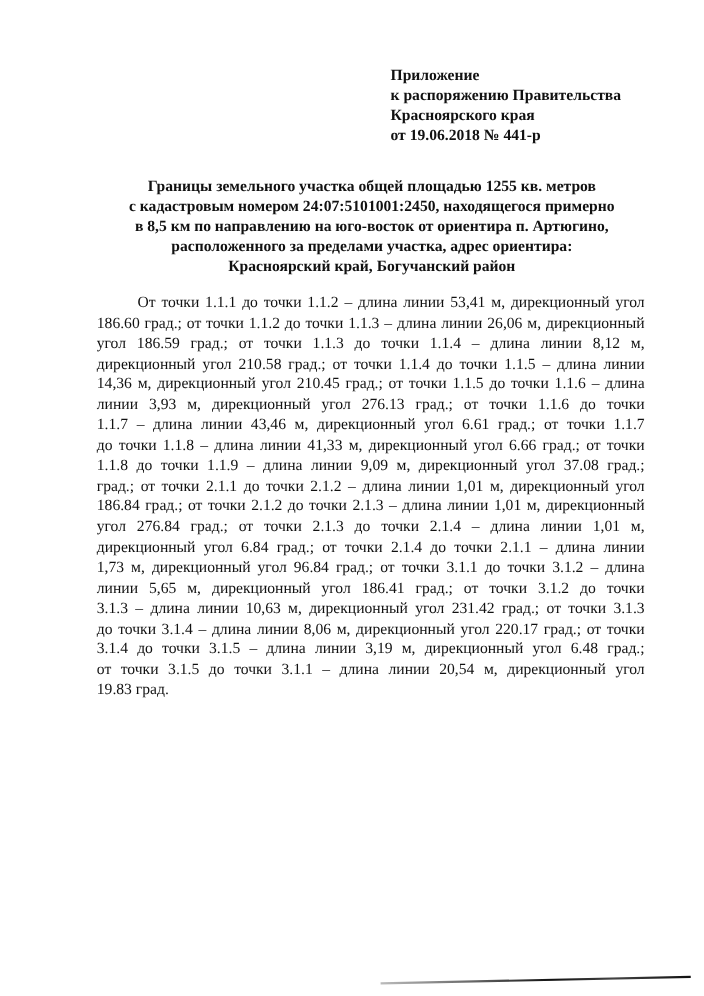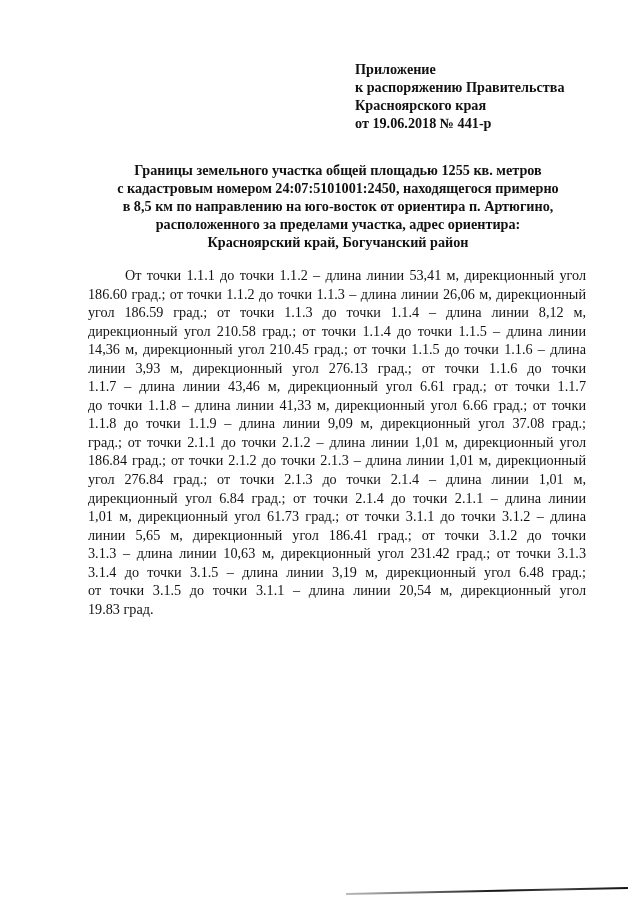--- a/index.html
+++ b/index.html
@@ -56,21 +56,22 @@
   <span class="line">дирекционный угол 210.58 град.; от точки 1.1.4 до точки 1.1.5 – длина линии</span>
   <span class="line">14,36 м, дирекционный угол 210.45 град.; от точки 1.1.5 до точки 1.1.6 – длина</span>
   <span class="line">линии 3,93 м, дирекционный угол 276.13 град.; от точки 1.1.6 до точки</span>
   <span class="line">1.1.7 – длина линии 43,46 м, дирекционный угол 6.61 град.; от точки 1.1.7</span>
   <span class="line">до точки 1.1.8 – длина линии 41,33 м, дирекционный угол 6.66 град.; от точки</span>
   <span class="line">1.1.8 до точки 1.1.9 – длина линии 9,09 м, дирекционный угол 37.08 град.;</span>
   <span class="line">град.; от точки 2.1.1 до точки 2.1.2 – длина линии 1,01 м, дирекционный угол</span>
   <span class="line">186.84 град.; от точки 2.1.2 до точки 2.1.3 – длина линии 1,01 м, дирекционный</span>
   <span class="line">угол 276.84 град.; от точки 2.1.3 до точки 2.1.4 – длина линии 1,01 м,</span>
   <span class="line">дирекционный угол 6.84 град.; от точки 2.1.4 до точки 2.1.1 – длина линии</span>
-  <span class="line">1,01 м, дирекционный угол 61.73 град.; от точки 3.1.1 до точки 3.1.2 – длина</span>
+  <span class="line">1,73 м, дирекционный угол 96.84 град.; от точки 3.1.1 до точки 3.1.2 – длина</span>
   <span class="line">линии 5,65 м, дирекционный угол 186.41 град.; от точки 3.1.2 до точки</span>
   <span class="line">3.1.3 – длина линии 10,63 м, дирекционный угол 231.42 град.; от точки 3.1.3</span>
+  <span class="line">до точки 3.1.4 – длина линии 8,06 м, дирекционный угол 220.17 град.; от точки</span>
   <span class="line">3.1.4 до точки 3.1.5 – длина линии 3,19 м, дирекционный угол 6.48 град.;</span>
   <span class="line">от точки 3.1.5 до точки 3.1.1 – длина линии 20,54 м, дирекционный угол</span>
   <span class="line last">19.83 град.</span>
 </div>
 
 <div class="scan-line"></div>
 
 </body></html>

